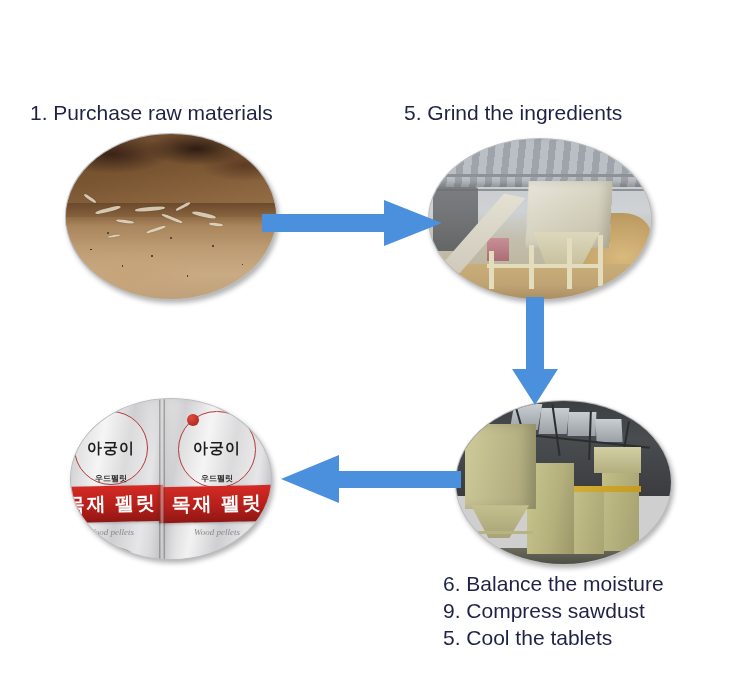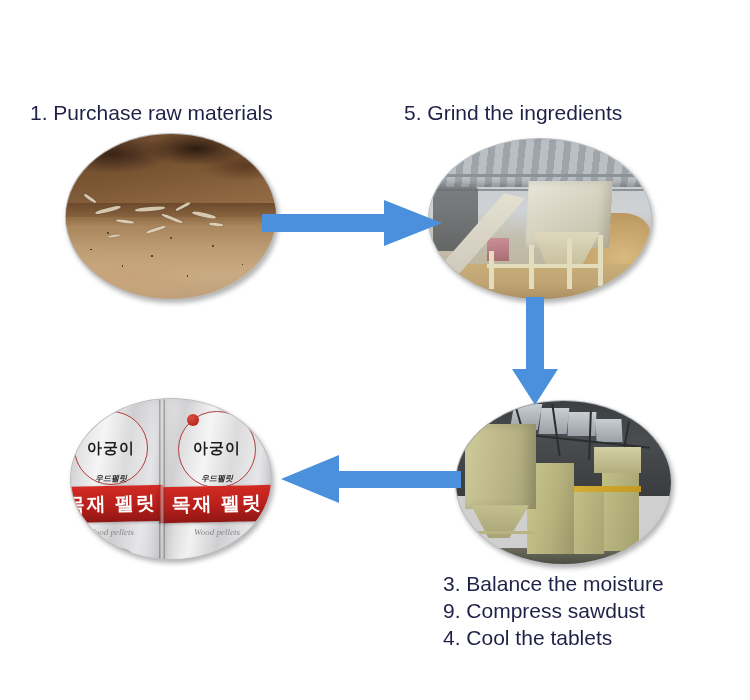--- a/index.html
+++ b/index.html
@@ -177,21 +177,21 @@
     border: 1.5px solid #b23a3a; border-radius: 50%;
     background: rgba(255,255,255,.25);
   }
   .bag-brand {
     position: absolute; left: 0; right: 0; top: 26%;
     text-align: center; color: #1c1c1c;
     font-size: 15px; font-weight: 700; letter-spacing: 1px;
   }
   .bag-sub {
     position: absolute; left: 0; right: 0; top: 45%;
-    text-align: center; color: #2a2a2a; font-size: 8px; font-weight: 700; font-style: italic;
+    text-align: center; color: #2a2a2a; font-size: 8px; font-weight: 700;
   }
   .bag-dot {
     position: absolute; left: 22%; top: 12%;
     width: 11%; aspect-ratio:1/1; border-radius:50%;
     background: radial-gradient(circle at 35% 30%, #e04a3c 0%, #a51f18 100%);
   }
   .bag-band {
     position: absolute; left: -4%; width: 108%; top: 52%; height: 20%;
     background: linear-gradient(180deg,#d42a24 0%,#b41e1a 60%,#8f1714 100%);
     transform: rotate(-1.2deg);
@@ -230,23 +230,23 @@
 
 <div id="canvas">
 
 
   <div class="caption caption-1">1. Purchase raw materials</div>
 
   <div class="caption caption-2">5. Grind the ingredients</div>
 
 
   <div class="caption caption-345">
-    <div>3. Balance the moisture</div>
+    <div>6. Balance the moisture</div>
     <div>9. Compress sawdust</div>
-    <div>4. Cool the tablets</div>
+    <div>5. Cool the tablets</div>
   </div>
 
   <div class="photo photo-raw">
     <div class="scene">
       <div class="layer raw-sky"></div>
       <div class="layer raw-ground"></div>
       <div class="layer raw-blend"></div>
       <div class="layer raw-chips">
         <i style="left:14%;top:45%;width:26px;height:4px;transform:rotate(-14deg);"></i>
         <i style="left:24%;top:52%;width:18px;height:3px;transform:rotate(8deg);"></i>

